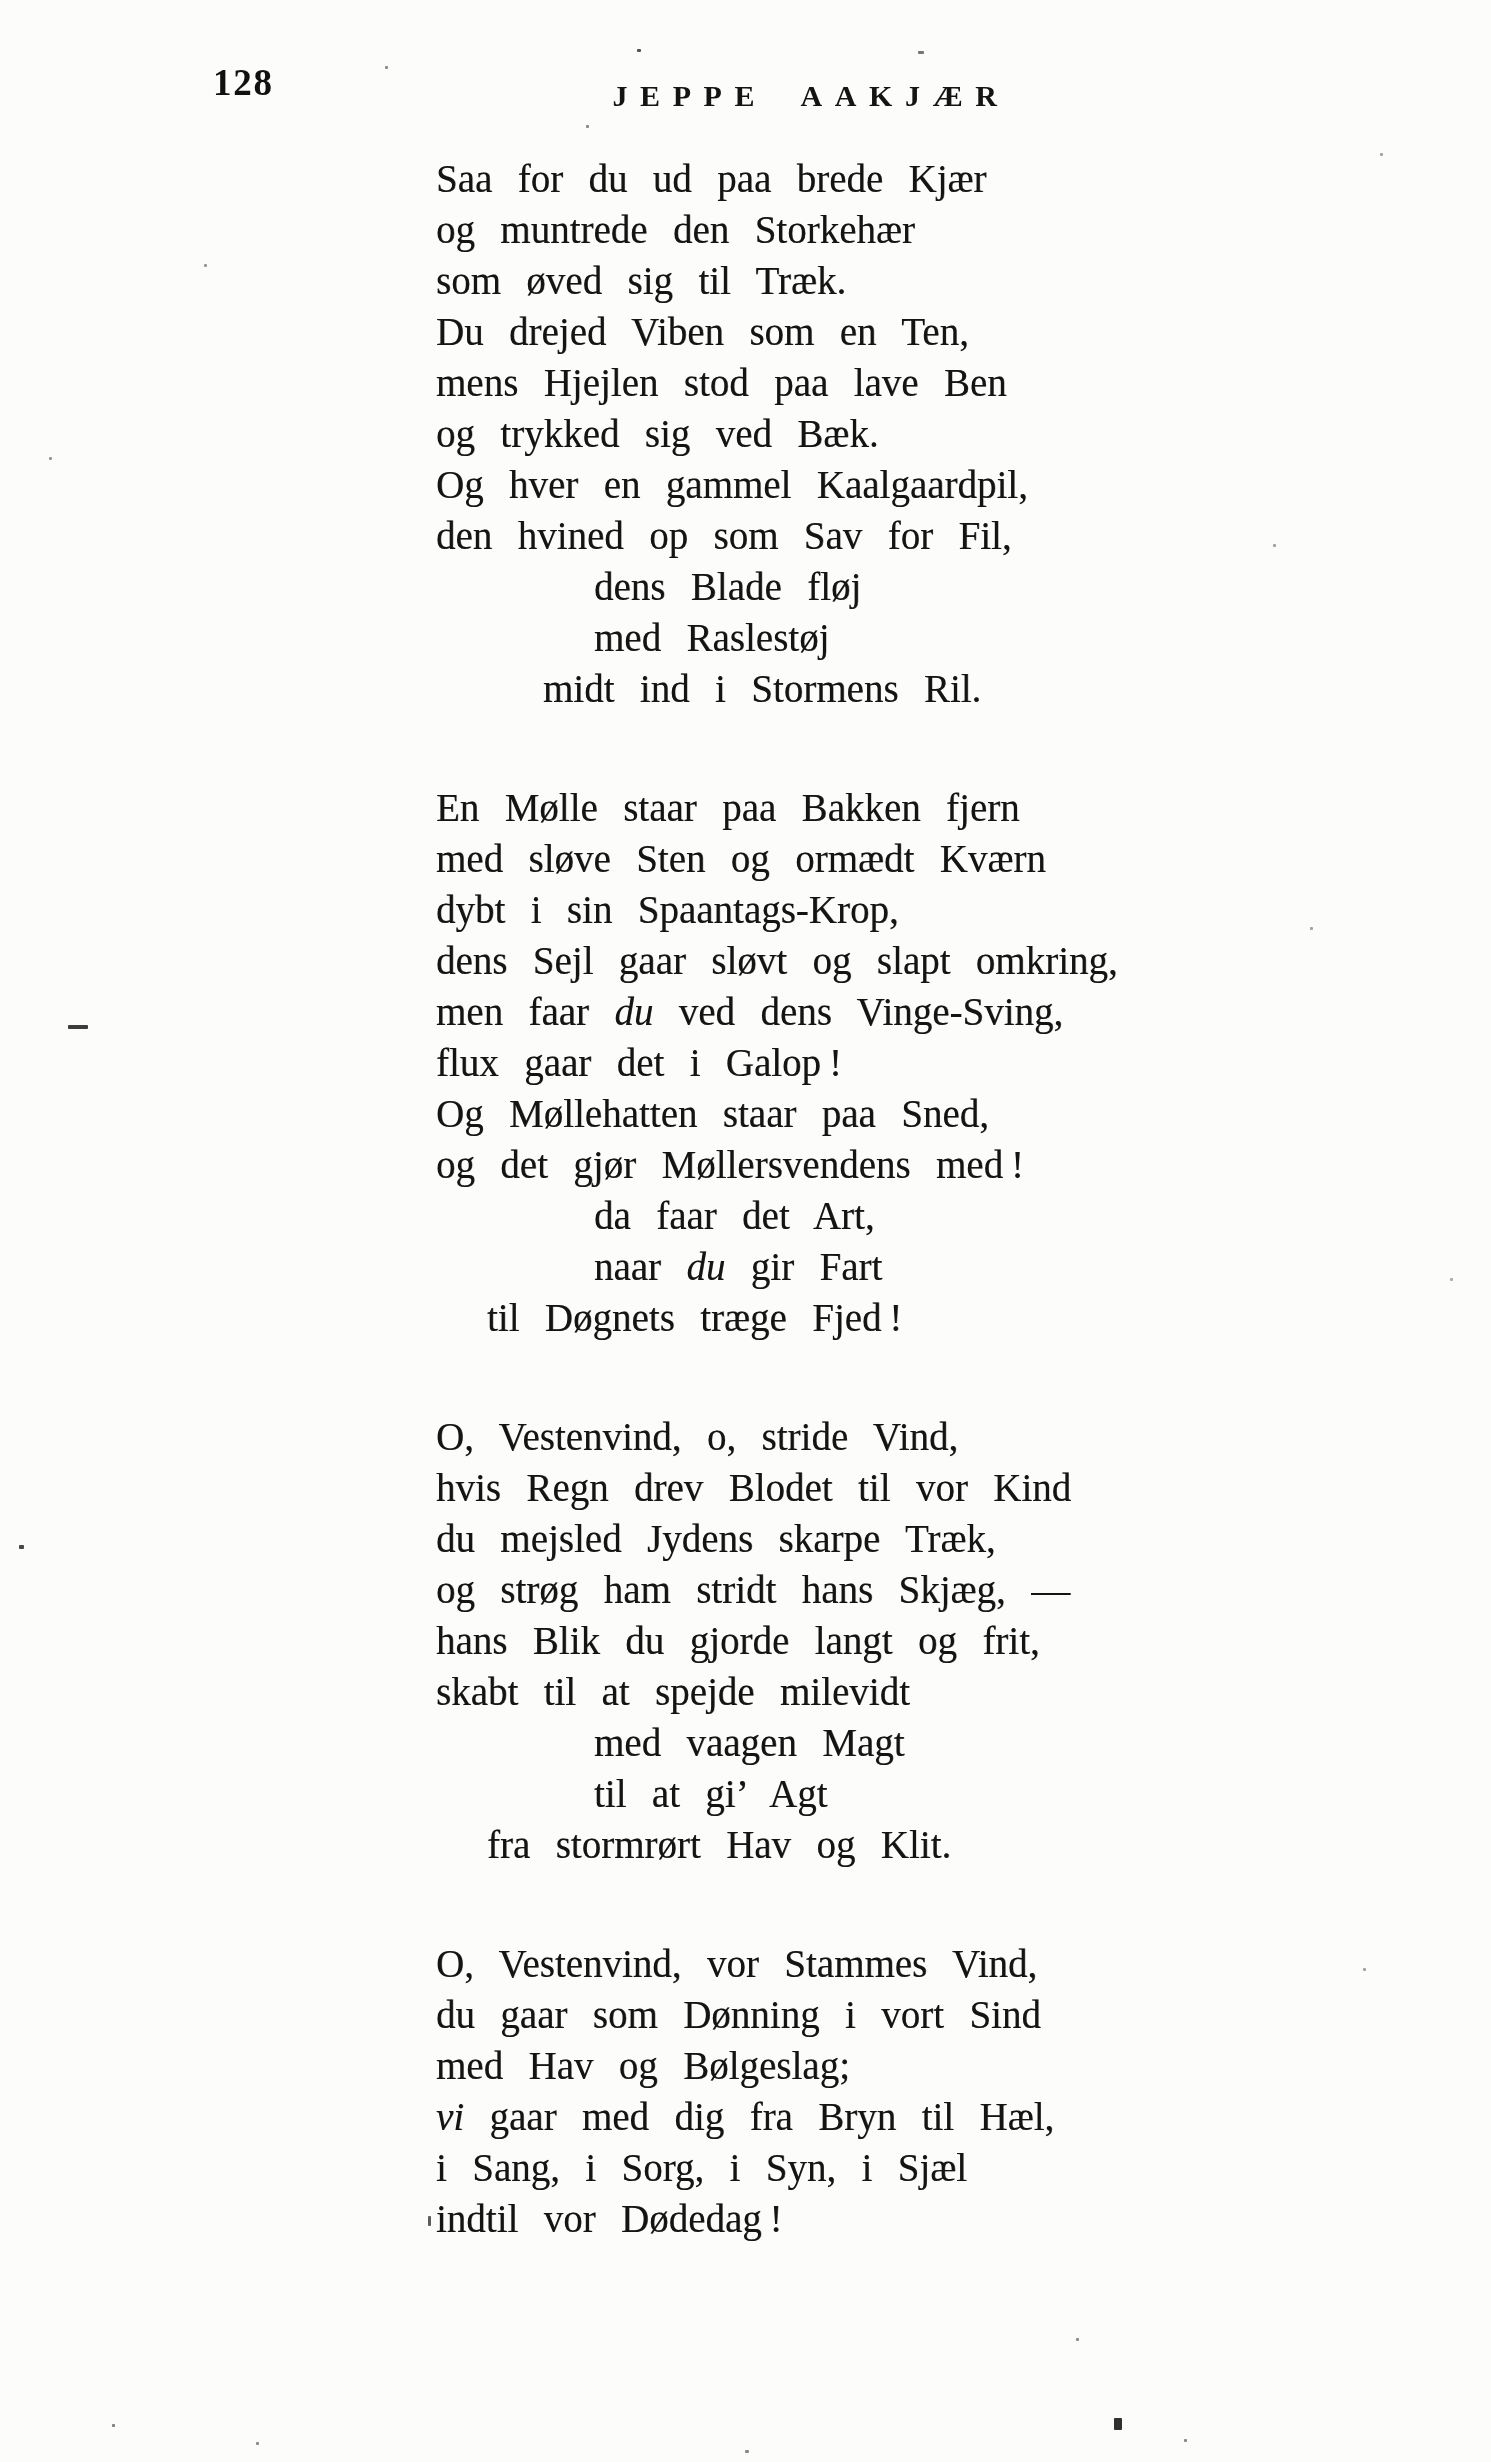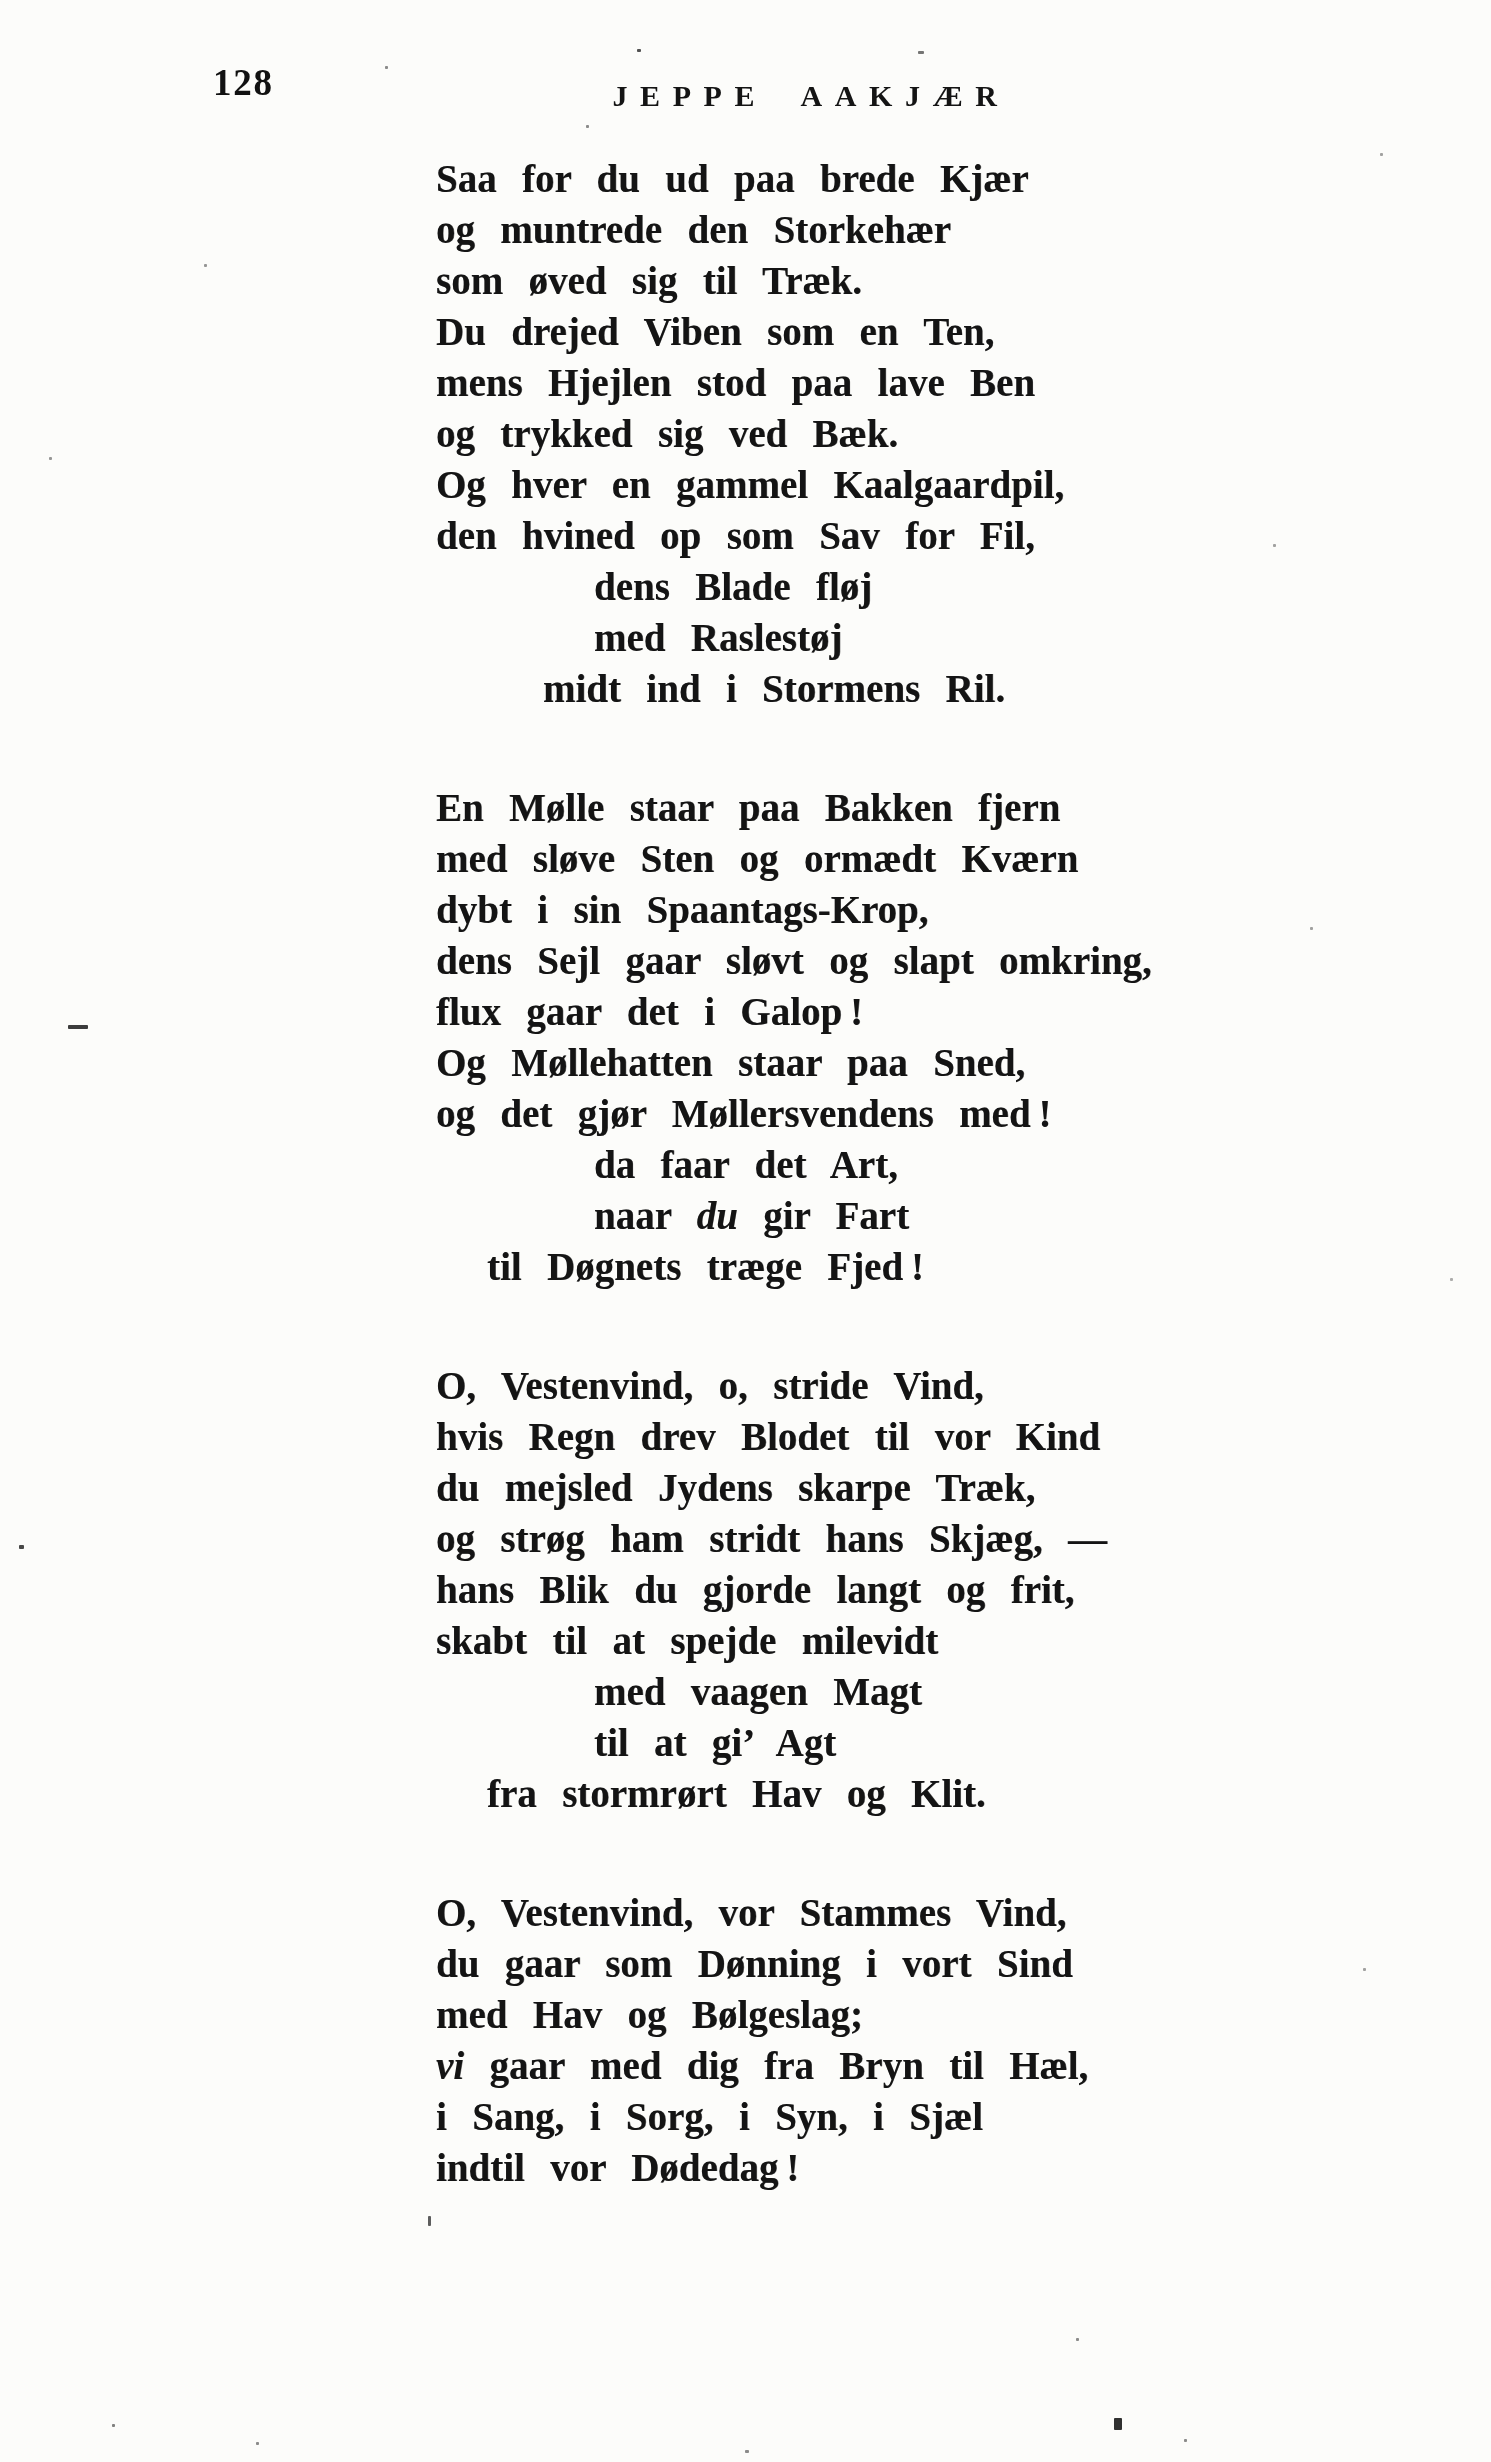--- a/index.html
+++ b/index.html
@@ -35,21 +35,21 @@
     word-spacing:.5em;
     color:#141414;
     white-space:nowrap;
   }
   
   .poem{
     position:absolute;
     left:436px;top:153px;
     width:818px;
   }
-  .stanza{margin:0 0 68px 0;font-weight:bold;}
+  .stanza{margin:0 0 68px 0;}
   .line{
     font-size:39px;
     line-height:51px;
     white-space:nowrap;
     word-spacing:.40em;
     color:#141414;
     text-shadow:0.4px 0.3px 0 rgba(20,20,20,0.5);
   }
   .indent-0{padding-left:0;}
   .indent-1{padding-left:158px;}
@@ -82,20 +82,21 @@
         <div class="line indent-0"><span>den hvined op som Sav for Fil,</span></div>
         <div class="line indent-1"><span>dens Blade fløj</span></div>
         <div class="line indent-1"><span>med Raslestøj</span></div>
         <div class="line indent-2"><span>midt ind i Stormens Ril.</span></div>
       </div>
       <div class="stanza">
         <div class="line indent-0"><span>En Mølle staar paa Bakken fjern</span></div>
         <div class="line indent-0"><span>med sløve Sten og ormædt Kværn</span></div>
         <div class="line indent-0"><span>dybt i sin Spaantags-Krop,</span></div>
         <div class="line indent-0"><span>dens Sejl gaar sløvt og slapt omkring,</span></div>
+        <div class="line indent-0"><span>men faar </span><span class="it">du</span><span> ved dens Vinge-Sving,</span></div>
         <div class="line indent-0"><span>flux gaar det i Galop !</span></div>
         <div class="line indent-0"><span>Og Møllehatten staar paa Sned,</span></div>
         <div class="line indent-0"><span>og det gjør Møllersvendens med !</span></div>
         <div class="line indent-1"><span>da faar det Art,</span></div>
         <div class="line indent-1"><span>naar </span><span class="it">du</span><span> gir Fart</span></div>
         <div class="line indent-3"><span>til Døgnets træge Fjed !</span></div>
       </div>
       <div class="stanza">
         <div class="line indent-0"><span>O, Vestenvind, o, stride Vind,</span></div>
         <div class="line indent-0"><span>hvis Regn drev Blodet til vor Kind</span></div>

